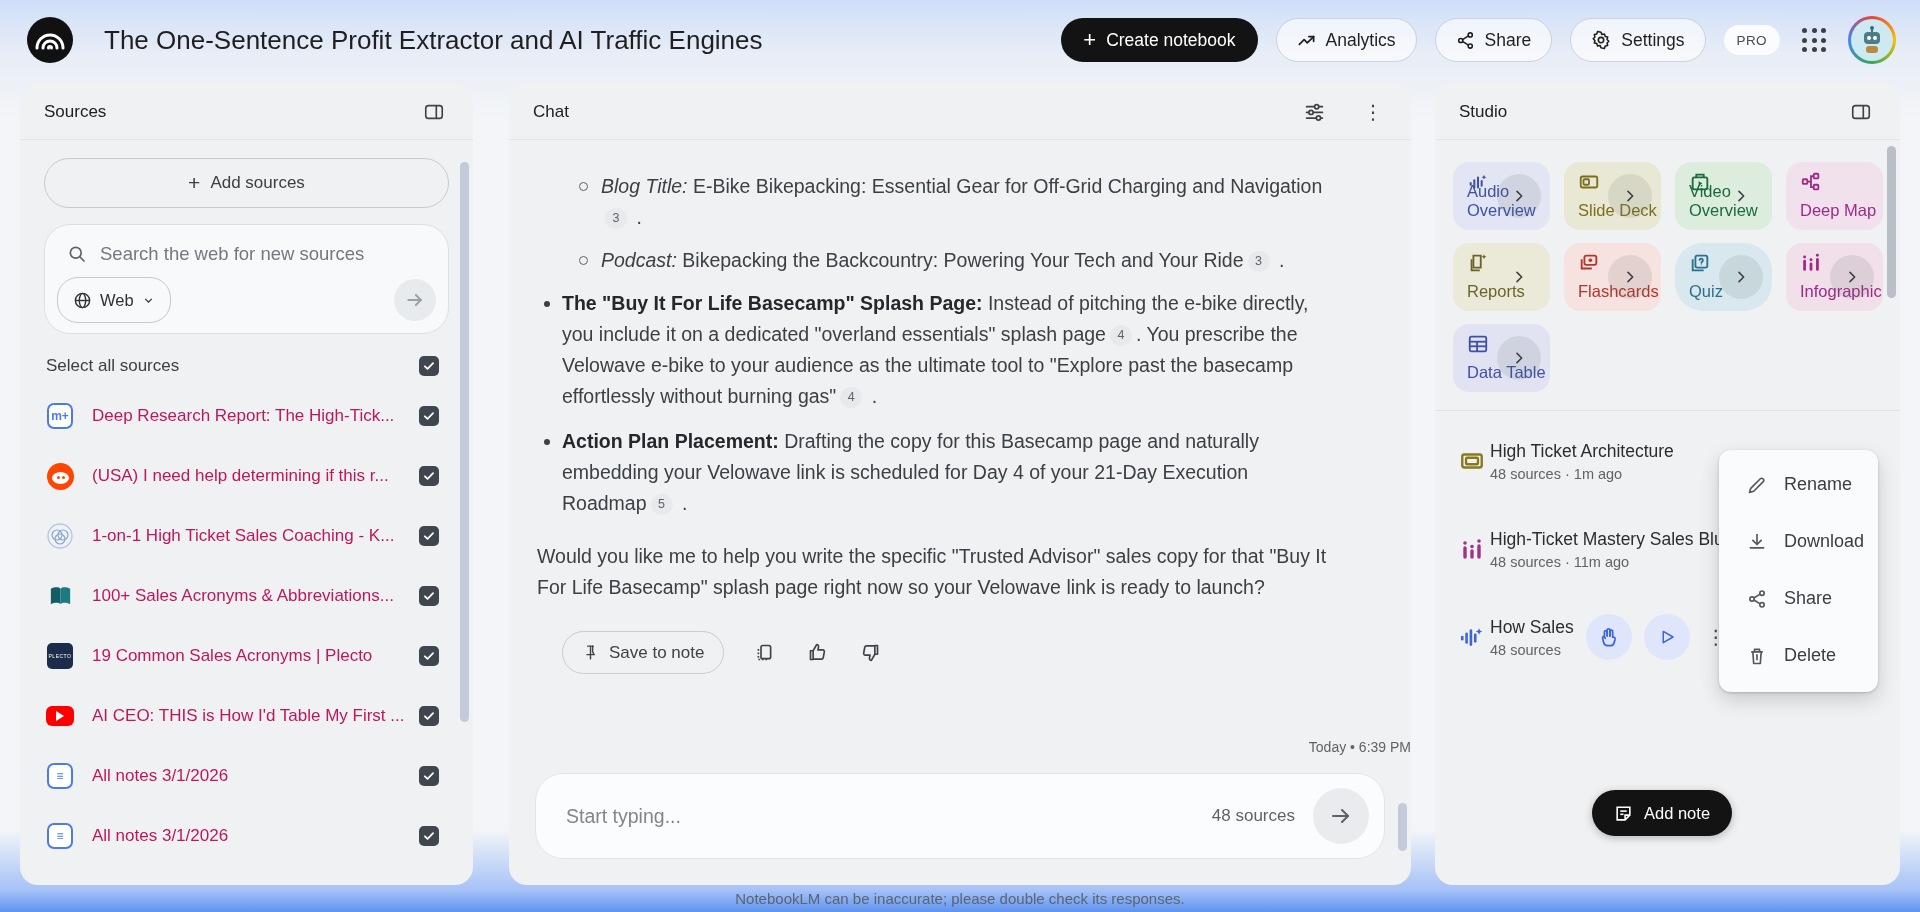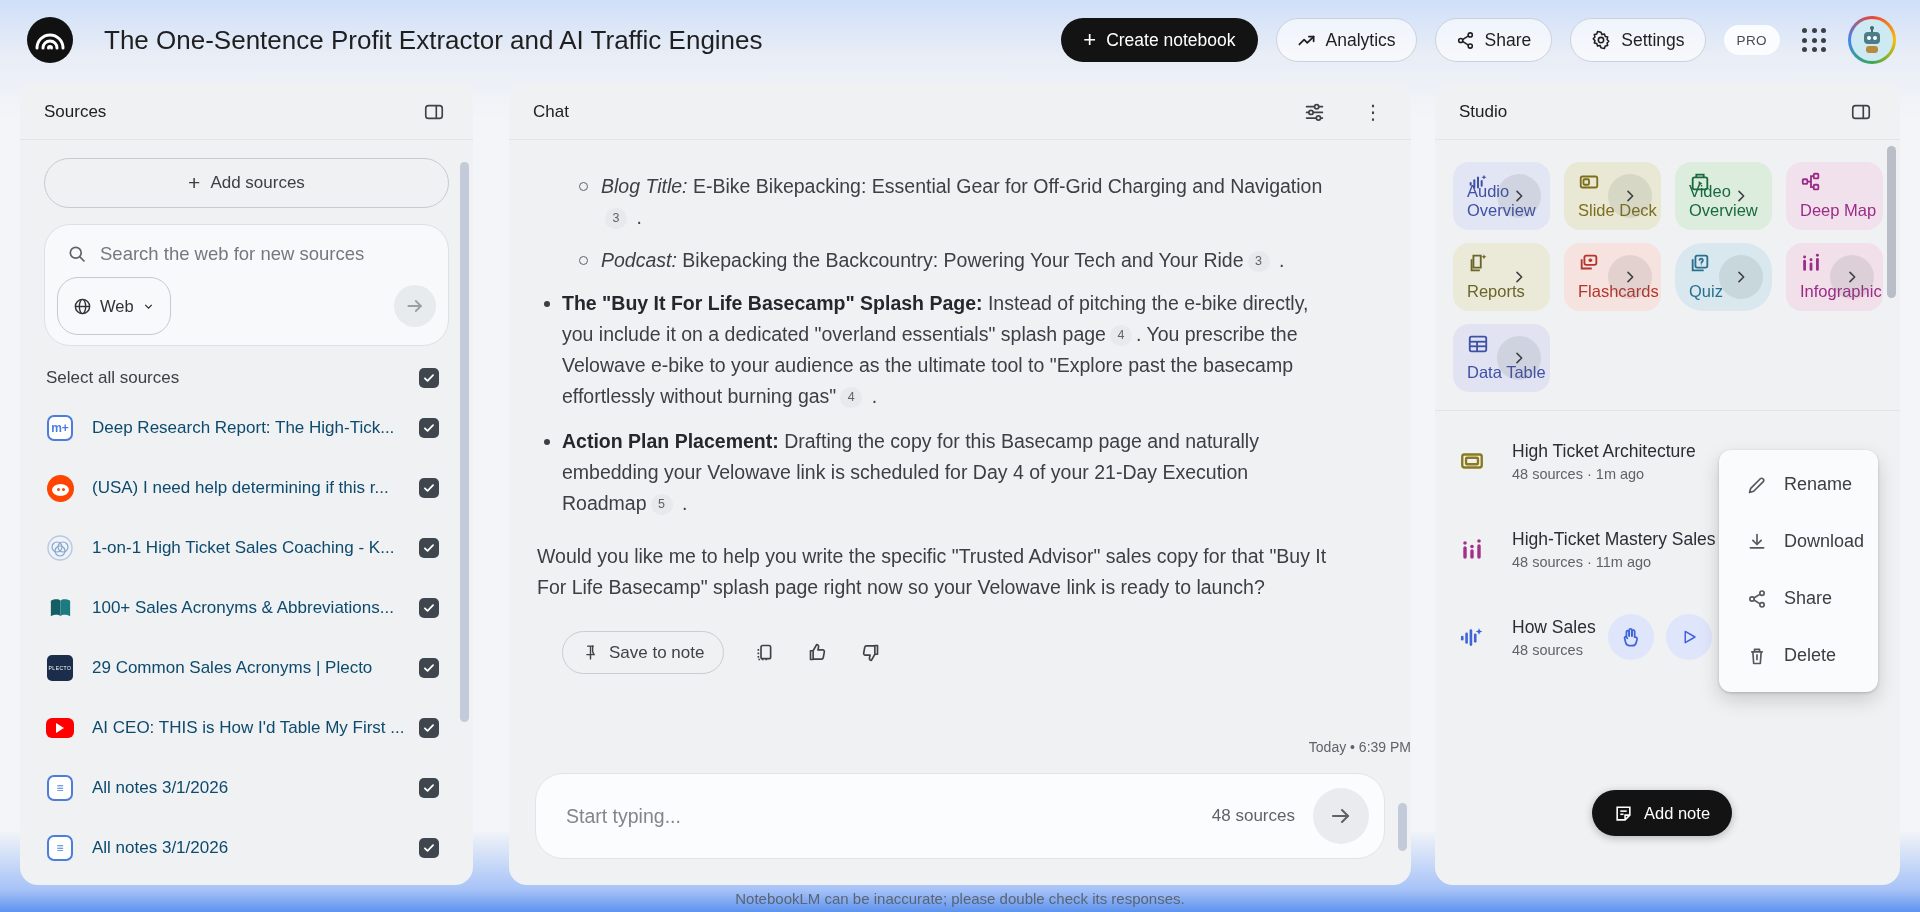--- a/index.html
+++ b/index.html
@@ -32,26 +32,26 @@
   .src { left:20px; width:453px; }
   .chat { left:509px; width:902px; }
   .studio { left:1435px; width:465px; }
   .thumb { position:absolute; width:9px; border-radius:5px; background:#c3cad9; }
   
   .addsrc { margin:18px 24px 0; height:50px; width:405px; display:flex; align-items:center; justify-content:center; gap:10px; border:1px solid #c7cbd1; border-radius:25px; background:transparent; font-size:17px; color:#3c4043; font-family:inherit; cursor:pointer; }
   .addsrc .plus { font-size:21px; font-weight:300; color:#3c4043; }
   .searchcard { margin:16px 24px 0; border:1px solid #dde0e5; background:#f7f9fb; border-radius:26px; padding:8px 10px 10px; }
   .searchrow { display:flex; align-items:center; gap:13px; padding:10px 8px 12px 12px; color:#74797f; font-size:18.5px; }
   .chiprow { display:flex; align-items:center; gap:10px; padding:0 2px; }
-  .chip { display:flex; align-items:center; gap:8px; height:58px; padding:0 15px; border:1px solid #c6cad0; border-radius:21px; background:transparent; font-size:16.5px; color:#2f3337; font-family:inherit; cursor:pointer; }
+  .chip { display:flex; align-items:center; gap:8px; height:46px; padding:0 15px; border:1px solid #c6cad0; border-radius:21px; background:transparent; font-size:16.5px; color:#2f3337; font-family:inherit; cursor:pointer; }
   .sendmini { margin-left:auto; width:42px; height:42px; border-radius:50%; background:#e8ebee; border:none; display:flex; align-items:center; justify-content:center; cursor:pointer; }
   .selall { display:flex; align-items:center; justify-content:space-between; padding:22px 34px 4px 26px; font-size:17px; color:#3c4043; }
   .srclist { margin-top:6px; }
   .srcrow { display:flex; align-items:center; height:60px; padding:0 34px 0 26px; cursor:pointer; }
-  .srcrow .lbl { flex:1; margin:0 14px 0 18px; font-size:17px; color:#0c4a6e; white-space:nowrap; overflow:hidden; }
+  .srcrow .lbl { flex:1; margin:0 14px 0 18px; font-size:17px; color:#be185d; white-space:nowrap; overflow:hidden; }
   .cb { width:20px; height:20px; flex:0 0 auto; border-radius:5px; background:#40464d; display:flex; align-items:center; justify-content:center; cursor:pointer; }
   .sic { width:28px; height:28px; flex:0 0 auto; display:flex; align-items:center; justify-content:center; }
   .ic-doc { width:26px; height:26px; border:2px solid #4c7ce0; border-radius:7px; color:#4c7ce0; font-size:12px; font-weight:700; display:flex; align-items:center; justify-content:center; background:#fff; }
   .ic-reddit { width:27px; height:27px; border-radius:50%; background:#ff4500; position:relative; }
   .ic-reddit:before { content:""; position:absolute; left:5px; top:9px; width:17px; height:12px; border-radius:50%; background:#fff; }
   .ic-reddit:after { content:""; position:absolute; left:10px; top:13px; width:3px; height:3px; border-radius:50%; background:#ff4500; box-shadow:5px 0 0 #ff4500; }
   .ic-venn { width:26px; height:26px; }
   .ic-book { width:27px; height:27px; }
   .ic-plecto { width:26px; height:26px; border-radius:5px; background:#1b2d4a; color:#fff; font-size:5px; letter-spacing:.5px; display:flex; align-items:center; justify-content:center; }
   .ic-yt { width:28px; height:20px; border-radius:6px; background:#f00; display:flex; align-items:center; justify-content:center; }
@@ -88,21 +88,21 @@
   .t-mind  { background:#f1e1ed; color:#9c2b87; }
   .t-rep   { background:#ebe9d8; color:#6b642a; }
   .t-flash { background:#f6e2df; color:#b3352c; }
   .t-quiz  { background:#d8e8ee; color:#2a6f8e;border-radius:28px; }
   .t-info  { background:#f1dfe9; color:#9c2b87; }
   .t-data  { background:#e1e3f2; color:#3f51a5; }
   .stud-div { height:1px; background:#e2e4e8; margin:18px 0 0; }
   .notes { margin:6px 24px 0 22px; }
   .note { display:flex; align-items:center; height:88px; }
   .note .nic { width:30px; flex:0 0 auto; display:flex; justify-content:center; }
-  .note .txt { margin-left:25px; min-width:0; }
+  .note .txt { margin-left:3px; min-width:0; }
   .note .ttl { font-size:17.5px; font-weight:500; color:#2a2e33; white-space:nowrap; }
   .note .meta { font-size:14.5px; color:#5f6368; margin-top:4px; white-space:nowrap; }
   .dots { margin-left:auto; background:none; border:none; font-size:20px; color:#44474c; cursor:pointer; padding:4px 6px; letter-spacing:0; line-height:1; }
   .rndbtn { width:46px; height:46px; border-radius:50%; background:#dfe5fb; border:none; display:flex; align-items:center; justify-content:center; cursor:pointer; flex:0 0 auto; }
   .addnote { position:absolute; left:157px; top:706px; height:46px; padding:0 22px; display:flex; align-items:center; gap:11px; background:#131314; color:#fff; border:none; border-radius:23px; font-size:16.5px; font-family:inherit; cursor:pointer; box-shadow:0 2px 8px rgba(0,0,0,.25); z-index:5; }
   
   .ctxmenu { position:absolute; left:1719px; top:450px; width:159px; height:242px; background:#fafbfd; border-radius:12px; box-shadow:0 1px 3px rgba(0,0,0,.18),0 8px 20px rgba(0,0,0,.16); z-index:20; padding:6px 8px; }
   .mi { display:flex; align-items:center; gap:17px; height:57px; padding:0 20px; font-size:18px; color:#3c4043; cursor:pointer; }
   .mi svg { color:#54585e; flex:0 0 auto; }
   
@@ -289,21 +289,21 @@
       <span class="cb">
           <svg width="14" height="14" viewBox="0 0 24 24">
             <path d="M5 12.5l4.5 4.5L19 7" stroke="#fff" stroke-width="3" fill="none" stroke-linecap="round" stroke-linejoin="round"></path>
           </svg>
         </span>
     </div>
     <div class="srcrow">
       <span class="sic">
           <span class="ic-plecto">PLECTO</span>
         </span>
-      <span class="lbl">29 Common Sales Acronyms | Plecto</span>
+      <span class="lbl">19 Common Sales Acronyms | Plecto</span>
       <span class="cb">
           <svg width="14" height="14" viewBox="0 0 24 24">
             <path d="M5 12.5l4.5 4.5L19 7" stroke="#fff" stroke-width="3" fill="none" stroke-linecap="round" stroke-linejoin="round"></path>
           </svg>
         </span>
     </div>
     <div class="srcrow">
       <span class="sic">
           <span class="ic-yt">
             <i></i>

